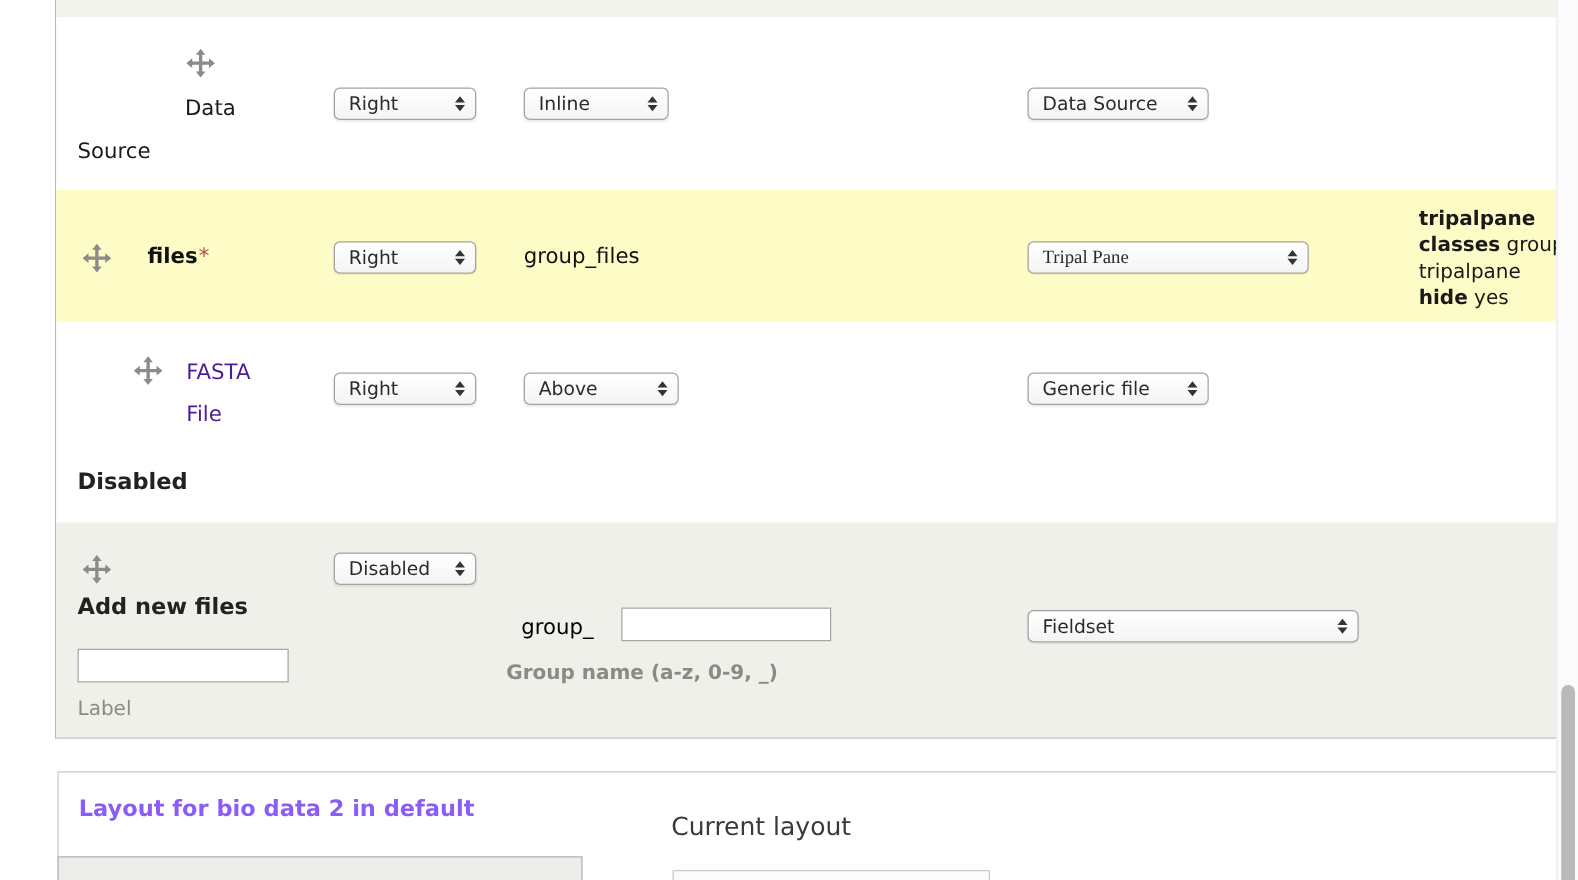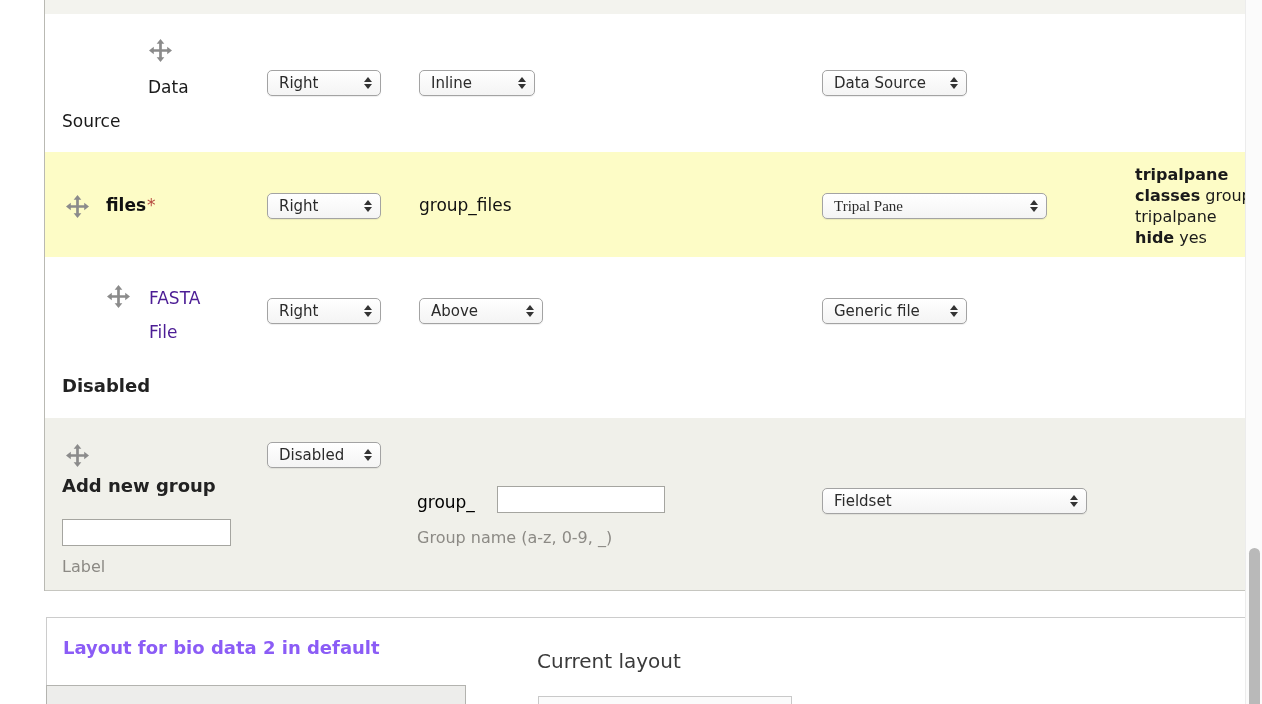--- a/index.html
+++ b/index.html
@@ -12,21 +12,21 @@
   
   .field-table { position:absolute; left:44px; top:0; width:1400px; border-left:1px solid #b9b9b3; }
   .row { position:relative; }
   .row-strip     { height:14px;  background:#f3f3ee; }
   .row-datasource{ height:138px; background:#ffffff; }
   .row-files     { height:105px; background:#fdfcc6; }
   .row-fasta     { height:88px;  background:#ffffff; }
   .row-region    { height:73px;  background:#ffffff; }
   .row-addgroup  { height:173px; background:#f0f0ea; border-bottom:1px solid #c6c6c0; }
 
-  .abs { position:absolute; }
+  .abs { position:absolute;margin-left:12px; }
 
   .handle { position:absolute; width:23px; height:23px; cursor:move; }
   .handle svg { display:block; }
 
   .fname { font-size:17px; color:#1a1a1a; }
   .fname.bold { font-weight:bold; color:#111; }
   .req { color:#b5493f; font-weight:normal; margin-left:1px; }
 
   .ds-label { position:absolute; left:17px; top:56px; width:135px; font-size:17px; line-height:34px; color:#1a1a1a; text-indent:86px; }
   .fasta-label { position:absolute; left:104px; top:24px; width:74px; font-size:17px; line-height:34px; color:#4c1d95; }
@@ -173,26 +173,26 @@
               <path fill="#8b8b8b" d="M12 0 L16 5 H13.4 V10.6 H19 V8 L24 12 L19 16 V13.4 H13.4 V19 H16 L12 24 L8 19 H10.6 V13.4 H5 V16 L0 12 L5 8 V10.6 H10.6 V5 H8 Z"></path>
             </svg>
         </span>
         <div class="sel" style="left:222px;top:24px;width:114px;">
           <span class="txt">Disabled</span>
           <span class="spin">
               <i class="u"></i>
               <i class="d"></i>
             </span>
         </div>
-        <span class="group-title">Add new group</span>
+        <span class="group-title">Add new files</span>
         <input class="tinput" style="left: 17px; top: 101px; width: 169px;" value="">
         <span class="caption" style="left:17px;top:139px;">Label</span>
         <span class="prefix" style="left:372px;top:74px;">group_</span>
         <input class="tinput" style="left: 452px; top: 68px; width: 168px;" value="">
-        <span class="caption" style="left:372px;top:110px;">Group name (a-z, 0-9, _)</span>
+        <span class="caption" style="left:360px;top:110px;font-weight:bold;">Group name (a-z, 0-9, _)</span>
         <div class="sel" style="left:777px;top:70px;width:265px;">
           <span class="txt">Fieldset</span>
           <span class="spin">
               <i class="u"></i>
               <i class="d"></i>
             </span>
         </div>
       </div>
 
     </div>

